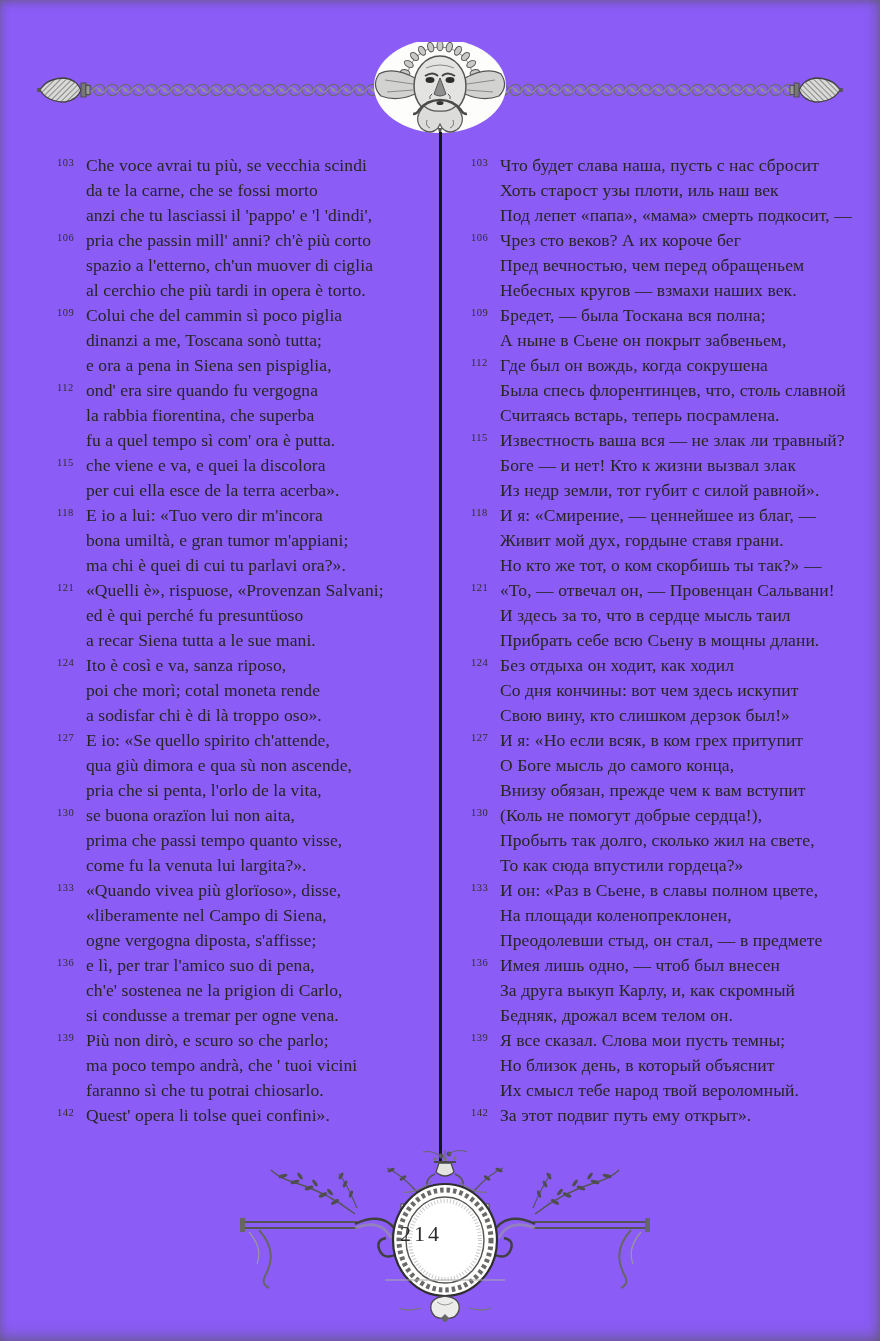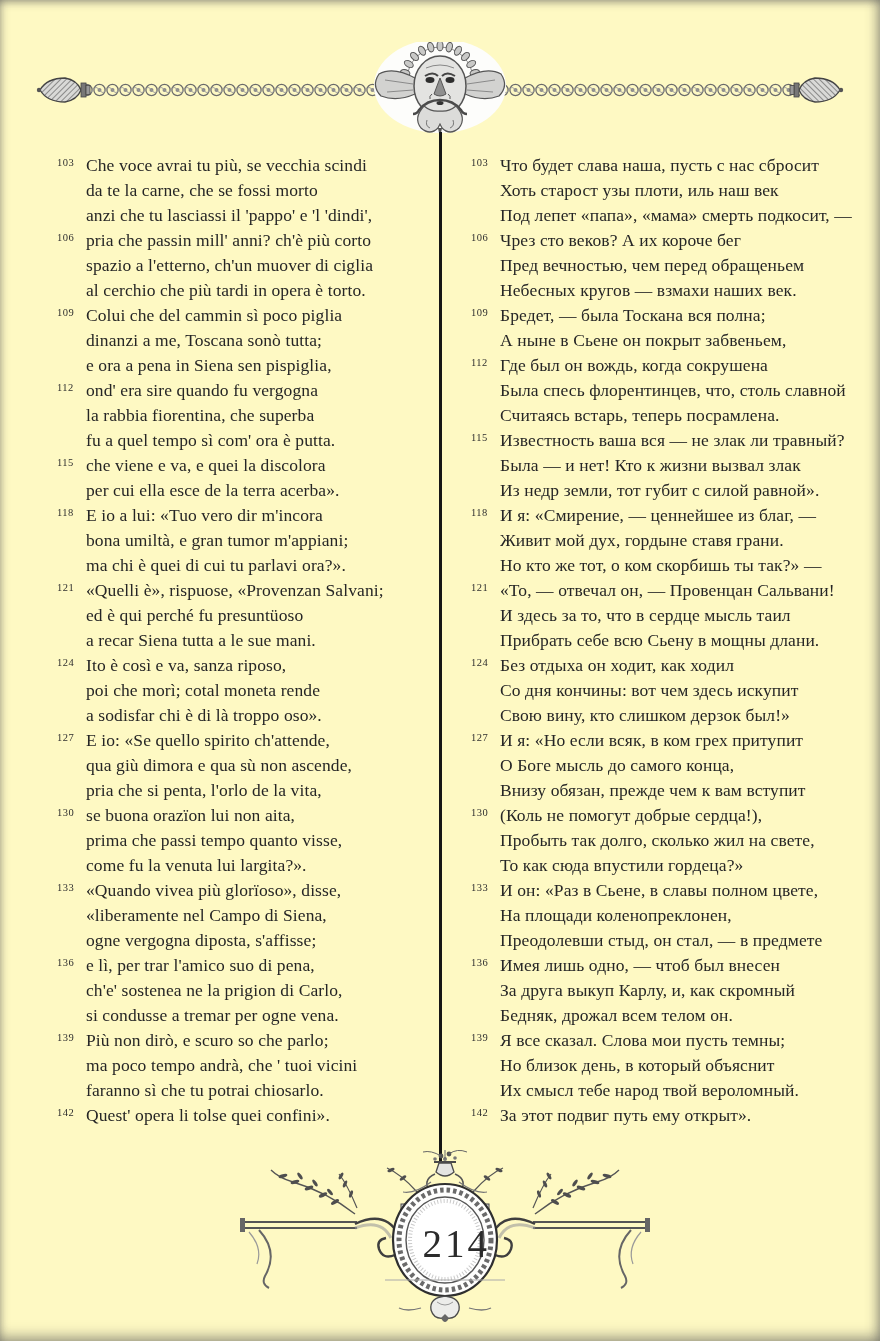--- a/index.html
+++ b/index.html
@@ -4,21 +4,21 @@
 <style>
   html, body {
     margin: 0; padding: 0;
     width: 880px; height: 1341px;
     overflow: hidden;
     background: #ffffff;
   }
   .page {
     position: relative;
     width: 880px; height: 1341px;
-    background: #fef9c3;
+    background: #8b5cf6;
     font-family: "Liberation Serif", "DejaVu Serif", serif;
     color: #262626;
   }
   
   .scan-edges {
     position: absolute; inset: 0; pointer-events: none;
     box-shadow:
       inset 0 6px 8px -4px rgba(90,90,90,.55),
       inset 0 -11px 13px -6px rgba(90,90,90,.5),
       inset 6px 0 8px -5px rgba(90,90,90,.35),
@@ -39,21 +39,21 @@
     font-size: 10.5px; letter-spacing: .5px;
     padding-top: 4px; color: #2e2e2e;
     font-feature-settings: "onum";
   }
   .vline {
     margin: 0; font-size: 17.5px; line-height: 25px;
     white-space: nowrap; letter-spacing: .1px;
   }
   .page-num {
     position: absolute; left: 400px; top: 1221px; width: 90px;
-    text-align: right; font-size: 39px; letter-spacing: 3px;
+    text-align: left; font-size: 22px; letter-spacing: 3px;
     color: #2b2b2b;
   }
 </style>
 </head>
 <body>
 
 <div class="page">
 
   <div class="header-ornament">
     <svg width="810" height="96" viewBox="0 0 810 96">
@@ -259,21 +259,21 @@
     <div class="tlines">
           <p class="vline">Где был он вождь, когда сокрушена</p>
           <p class="vline">Была спесь флорентинцев, что, столь славной</p>
           <p class="vline">Считаясь встарь, теперь посрамлена.</p>
         </div>
   </div>
       <div class="tercet">
     <span class="tnum">115</span>
     <div class="tlines">
           <p class="vline">Известность ваша вся — не злак ли травный?</p>
-          <p class="vline">Была — и нет! Кто к жизни вызвал злак</p>
+          <p class="vline">Боге — и нет! Кто к жизни вызвал злак</p>
           <p class="vline">Из недр земли, тот губит с силой равной».</p>
         </div>
   </div>
       <div class="tercet">
     <span class="tnum">118</span>
     <div class="tlines">
           <p class="vline">И я: «Смирение, — ценнейшее из благ, —</p>
           <p class="vline">Живит мой дух, гордыне ставя грани.</p>
           <p class="vline">Но кто же тот, о ком скорбишь ты так?» —</p>
         </div>

